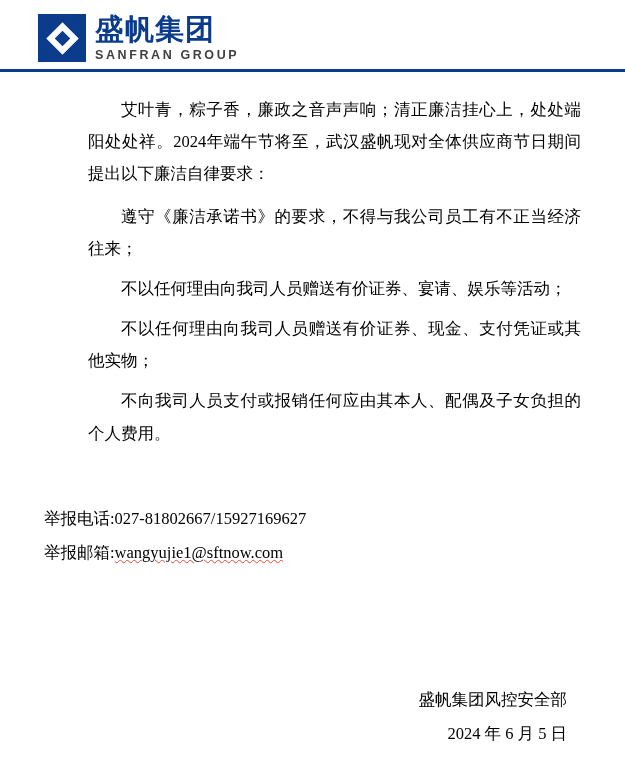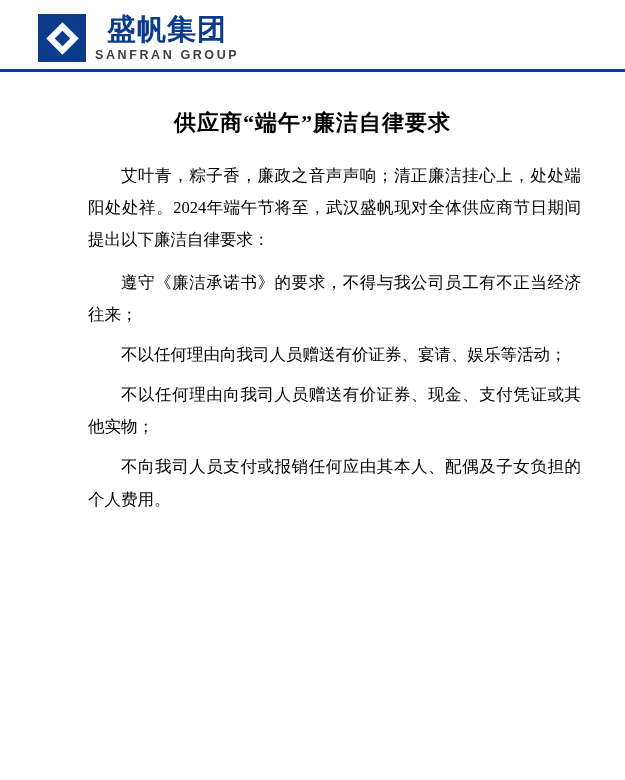--- a/index.html
+++ b/index.html
@@ -18,21 +18,20 @@
     position: relative;
     width: 625px;
     height: 780px;
     box-sizing: border-box;
   }
   
   .header {
     padding: 14px 10px 0 38px;
     height: 62px;
     box-sizing: border-box;
-    text-align: center;
   }
   .logo-row {
     display: flex;
     align-items: center;
   }
   .logo-mark {
     width: 48px;
     height: 48px;
     background: #0b3c8c;
     position: relative;
@@ -152,25 +151,32 @@
         <div class="diamond-inner"></div>
       </div>
       <div class="logo-text">
         <span class="logo-cn">盛帆集团</span>
         <span class="logo-en">SANFRAN GROUP</span>
       </div>
     </div>
   </div>
   <div class="header-rule"></div>
 
-  <h1 class="doc-title">供应商“端午”廉洁自律要求</h1>
 
   <div class="body-block">
     <p class="para">艾叶青，粽子香，廉政之音声声响；清正廉洁挂心上，处处端阳处处祥。2024年端午节将至，武汉盛帆现对全体供应商节日期间提出以下廉洁自律要求：</p>
     <p class="para tight">遵守《廉洁承诺书》的要求，不得与我公司员工有不正当经济往来；</p>
     <p class="para tight">不以任何理由向我司人员赠送有价证券、宴请、娱乐等活动；</p>
     <p class="para tight">不以任何理由向我司人员赠送有价证券、现金、支付凭证或其他实物；</p>
     <p class="para tight">不向我司人员支付或报销任何应由其本人、配偶及子女负担的个人费用。</p>
   </div>
 
+  <div class="contact-block">
+    <p class="contact-line">举报电话:027-81802667/15927169627</p>
+    <p class="contact-line"><span>举报邮箱:</span><span class="email-underline">wangyujie1@sftnow.com</span></p>
+  </div>
 
+  <div class="signature-block">
+    <p class="sign-line">盛帆集团风控安全部</p>
+    <p class="sign-line">2024 年 6 月 5 日</p>
+  </div>
 
 </div>
 
 </body></html>

